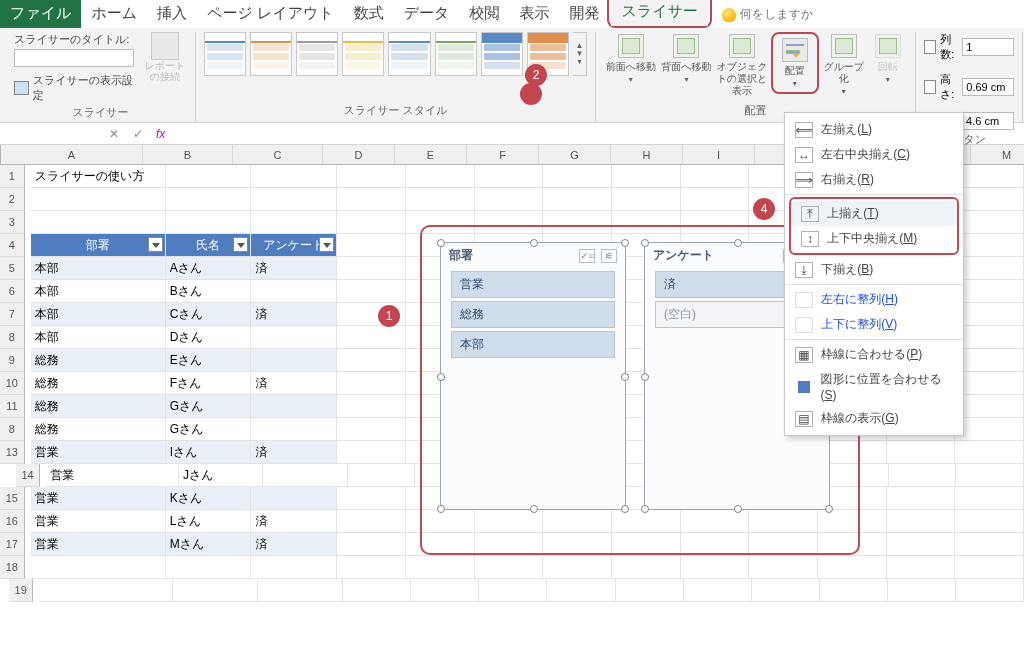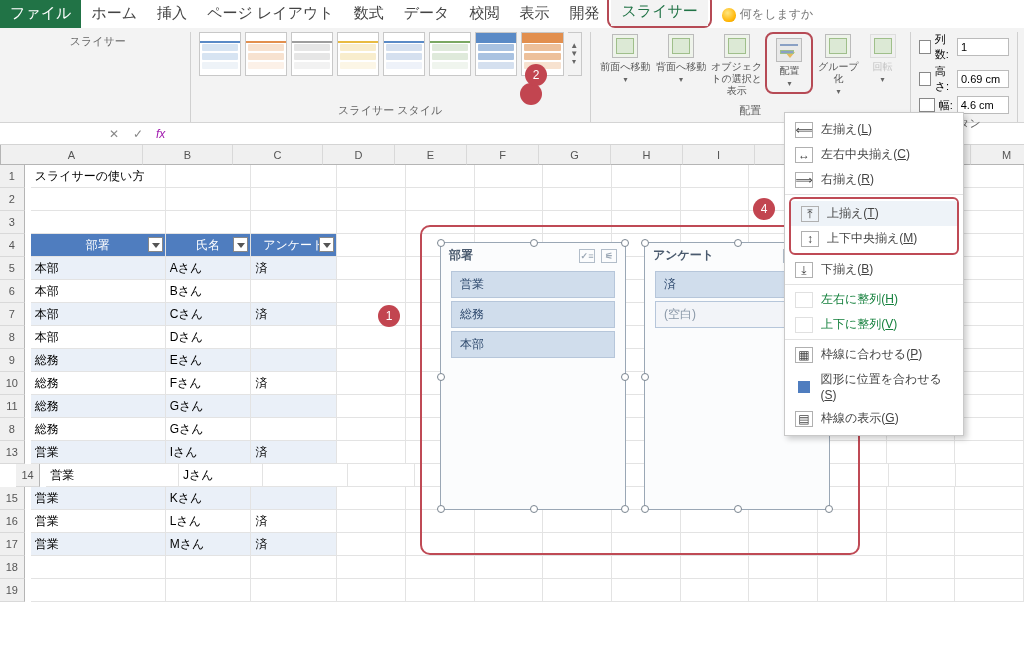--- a/index.html
+++ b/index.html
@@ -37,21 +37,21 @@
   .arr-btn .ico::after{ content:""; position:absolute; inset:3px; border:1px solid #9fbf8a; background:#dce9d5;}
   .arr-btn small{ font-size:10px; line-height:12px; text-align:center; display:block;}
   .arr-btn .chev { font-size:8px; color:#666;}
 
   .align-active { border:2px solid #b64a55; border-radius:8px; padding:2px;}
   .align-btn .ico { width:26px; height:24px; background:#e9e9e9; border:1px solid #bbb; position:relative;}
   .align-btn .lines::before{content:"";position:absolute;left:3px;top:5px;width:18px;height:2px;background:#8aa0c4;}
   .align-btn .lines::after{content:"";position:absolute;left:3px;top:11px;width:12px;height:2px;background:#8aa0c4;}
   .align-btn .arrow{position:absolute;left:8px;bottom:3px;width:0;height:0;border-left:5px solid transparent;border-right:5px solid transparent;border-top:6px solid #e6b85c;}
 
-  .size-grp { display:flex; flex-direction:column; gap:2px; font-size:11px;}
+  .size-grp { display:flex; flex-direction:column; gap:10px; font-size:11px;}
   .size-row { display:flex; align-items:center; gap:4px;}
   .size-row .ico { width:16px; height:14px; border:1px solid #888; background:#fff;}
   .size-row input { width:52px; height:18px; border:1px solid #bbb; text-align:left; padding:0 3px; font-size:11px;}
 
   .fbar { display:flex; align-items:center; border-bottom:1px solid #d4d4d4; height:22px; background:#fff;}
   .namebox { width:102px; border-right:1px solid #d4d4d4; padding:0 6px; font-size:11px;}
   .fxbtn { width:24px; text-align:center; color:#888;}
   .fx { font-style:italic; color:#a21caf; padding:0 6px;}
 
   .sheet { position:relative; }
@@ -78,21 +78,21 @@
   .slicer-icons { display:flex; gap:6px; color:#9aa7b5;}
   .slicer-icons span{ width:16px; height:14px; border:1px solid #b2bdc9; display:inline-flex; align-items:center; justify-content:center; font-size:9px;}
   .slicer-item { margin:3px 10px; padding:4px 8px; background:#d0ddec; border:1px solid #b6c6da; color:#2f4a6e; font-size:12px;}
   .slicer-item.blank { background:#f2f4f8; color:#8a98a8;}
   .sel-handle { width:8px; height:8px; background:#fff; border:1px solid #7a8590; border-radius:50%; position:absolute;}
 
   .align-menu { position:absolute; right:60px; top:112px; width:180px; background:#fff; border:1px solid #c9c9c9; box-shadow:3px 3px 6px rgba(0,0,0,0.2); padding:4px 0; z-index:50;}
   .align-menu .mi { display:flex; align-items:center; gap:8px; padding:4px 10px; font-size:12px; color:#444;}
   .align-menu .mi .mico { width:18px; height:16px; border:1px solid #b0b0b0; display:flex; align-items:center; justify-content:center; }
   .align-menu .mi.sep-after { border-bottom:1px solid #e2e2e2; margin-bottom:2px; padding-bottom:6px;}
-  .align-menu .mi.dis { color:#15803d;}
+  .align-menu .mi.dis { color:#1d4ed8;}
   .align-menu .hl-box { border:2px solid #bf4a55; border-radius:6px; margin:2px 4px; padding:2px 0;}
   .align-menu .mi.hover { background:#eef3f8;}
   .u { text-decoration: underline; }
   .mico-blue-square { width:12px; height:12px; background:#4f7dbf; }
 </style>
 </head>
 <body>
 
 <div class="tabs">
   <div class="tab green">ファイル</div>
@@ -108,20 +108,34 @@
     <div class="tab active" style="border:none;">スライサー</div>
   </div>
   <div class="tellme">
     <span class="bulb"></span>
     <span>何をしますか</span>
   </div>
 </div>
 
 <div class="ribbon">
   <div class="group" style="width:190px;">
+    <div style="display:flex; gap:8px;">
+      <div class="slicer-cap">
+        <span class="row1">スライサーのタイトル:</span>
+        <input type="text" style="">
+        <div class="slicer-settings">
+          <span class="ico"></span>
+          <span>スライサーの表示設定</span>
+        </div>
+      </div>
+      <div class="report-btn">
+        <div class="ico"></div>
+        <small style="font-size:10px;line-height:11px;text-align:center;">レポートの接続</small>
+      </div>
+    </div>
     <div class="group-label">スライサー</div>
   </div>
 
   <div class="group" style="flex:1; min-width:400px;">
     <div class="styles-row">
       <div class="style-swatch">
           <div class="hdr" style="background:#fff;border-bottom:2px solid #5a8ac6;"></div>
           <div class="ln" style="background:#d7e4f2;"></div>
           <div class="ln" style="background:#d7e4f2;"></div>
           <div class="ln" style="background:#eef3f8;"></div>
@@ -542,21 +556,21 @@
         <div class="cell  "></div>
         <div class="cell  "></div>
         <div class="cell  "></div>
         <div class="cell  "></div>
         <div class="cell  "></div>
         <div class="cell  "></div>
         <div class="cell  "></div>
         <div class="cell  "></div>
       </div>
       <div class="row">
-        <div class="rowhdr" style="height: 23px; line-height: 23px;">19</div>
+        <div class="rowhdr" style="height: 23px; line-height: 23px; margin-left: 9px;">19</div>
         <div class="cell wA "></div>
         <div class="cell wB "></div>
         <div class="cell wC "></div>
         <div class="cell  "></div>
         <div class="cell  "></div>
         <div class="cell  "></div>
         <div class="cell  "></div>
         <div class="cell  "></div>
         <div class="cell  "></div>
         <div class="cell  "></div>

